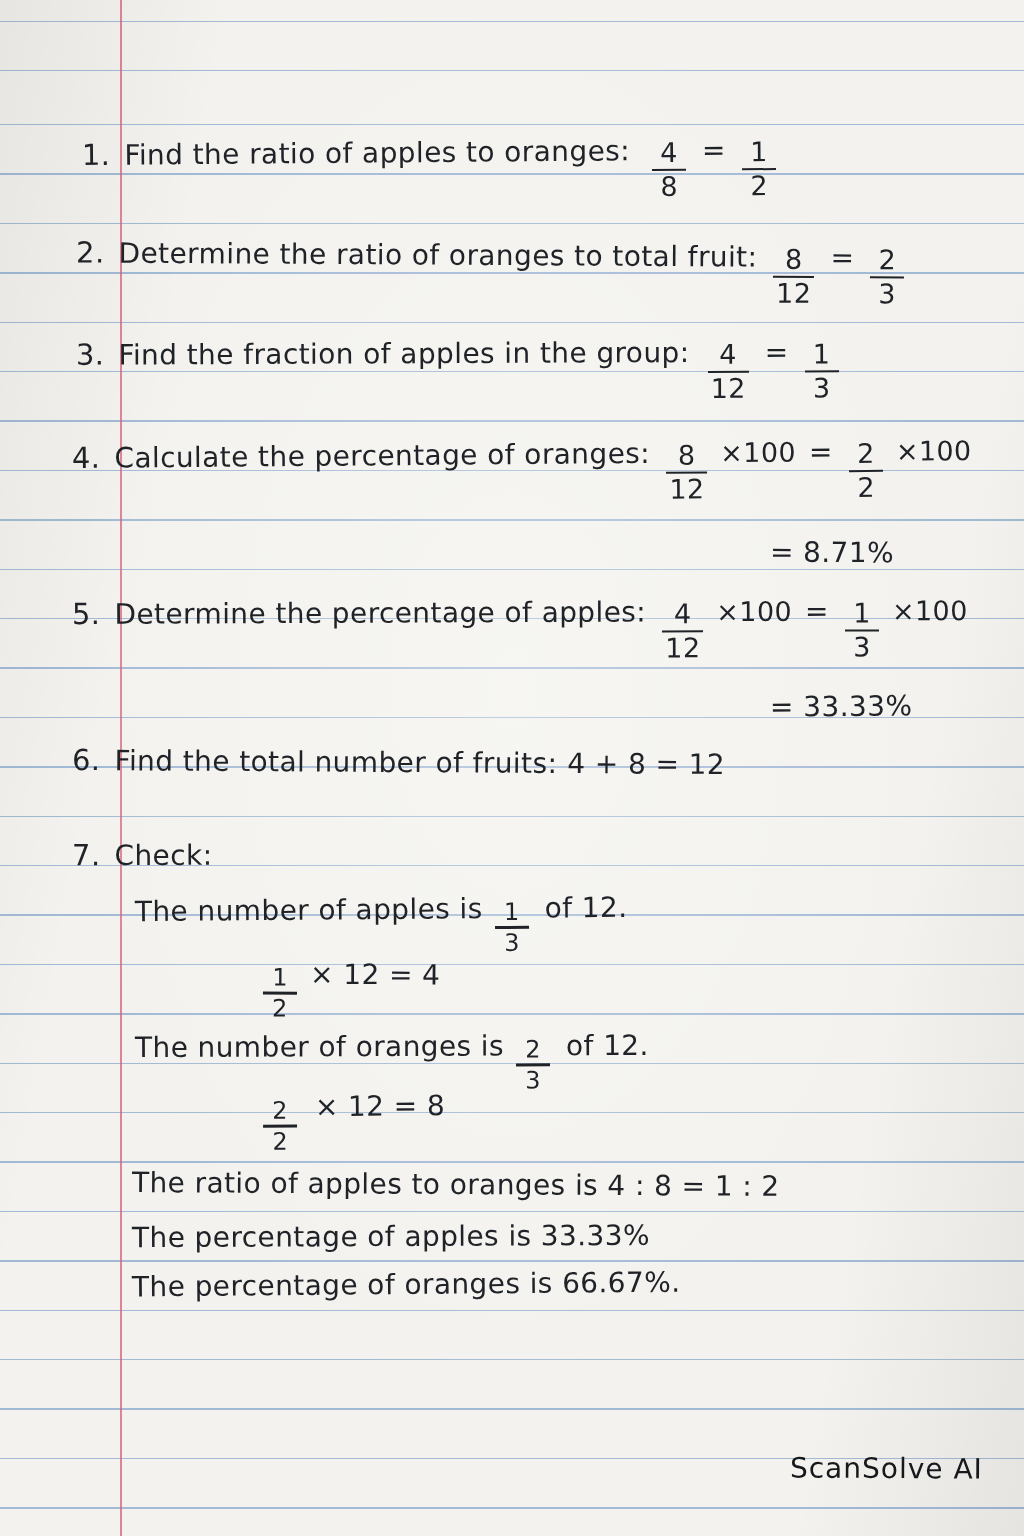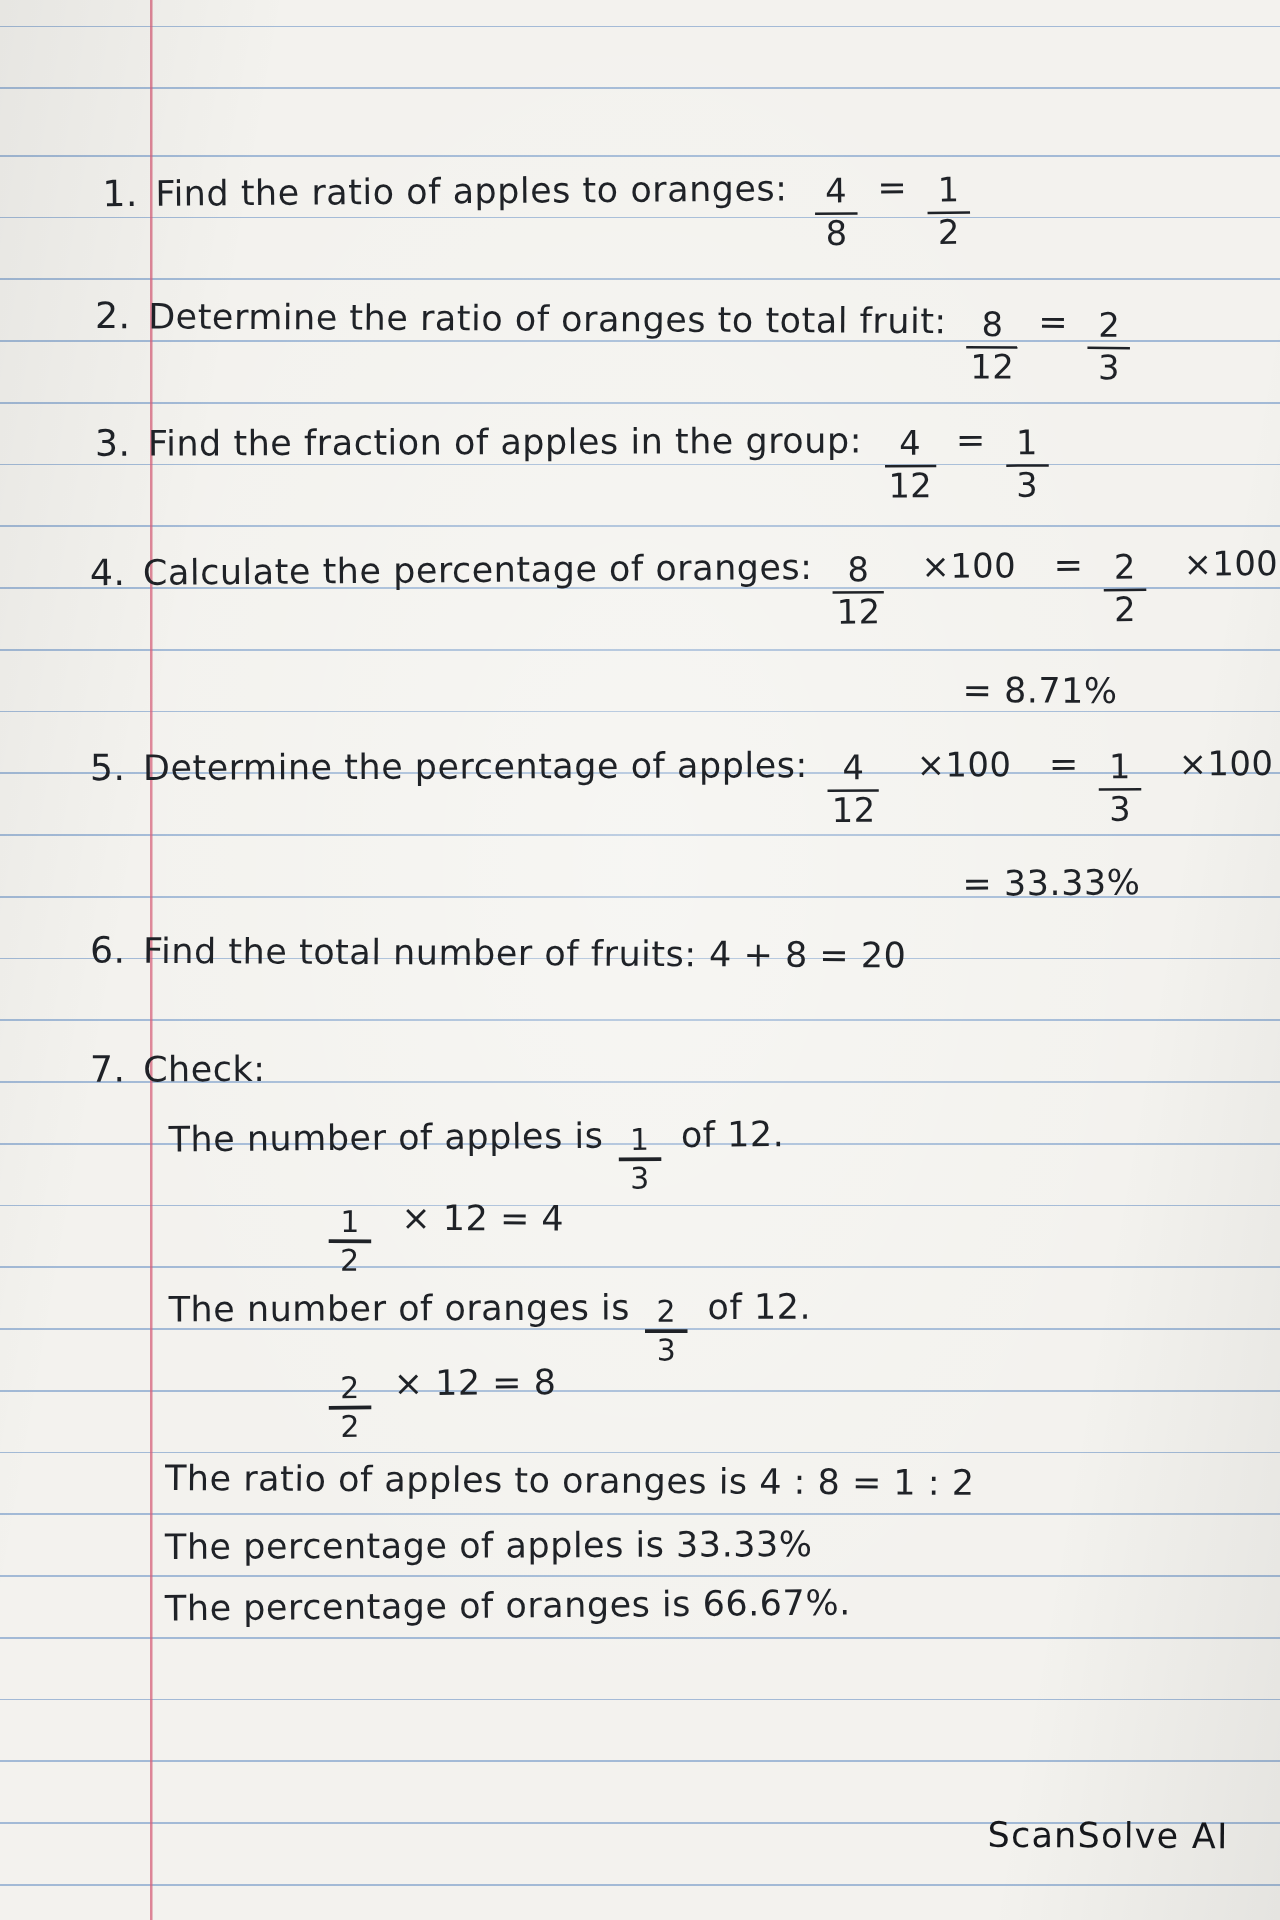--- a/index.html
+++ b/index.html
@@ -102,21 +102,21 @@
   .frac .bar {
     width: 100%;
     min-width: 34px;
     height: 2.2px;
     background: #1f2227;
     margin: 2px 0;
   }
   .frac.small .n, .frac.small .d { font-size: 24px; }
 
   .eq { font-size: 28px; margin: 0 8px; }
-  .op { font-size: 27px; margin: 0 22px; }
+  .op { font-size: 27px; margin: 0 5px; }
   .sig {
     position: absolute;
     font-size: 28px;
     color: #16181c;
     letter-spacing: 1px;
   }
 
   
   .rot1 { transform: rotate(-0.5deg); }
   .rot2 { transform: rotate(0.35deg); }
@@ -217,21 +217,21 @@
       </span>
       <span class="op">×100</span>
     </div>
     <div class="line hand rot1" style="left:770px; top:690px;">
       <span class="txt">= 33.33%</span>
     </div>
 
     <div class="line hand rot2" style="left:72px; top:745px;">
       <span class="num">6.</span>
       <span class="txt">Find the total number of fruits:</span>
-      <span class="txt small-gap">4 + 8 = 20</span>
+      <span class="txt small-gap">4 + 8 = 12</span>
     </div>
 
     <div class="line hand rot3" style="left:72px; top:838px;">
       <span class="num">7.</span>
       <span class="txt">Check:</span>
     </div>
 
     <div class="line hand rot1" style="left:135px; top:893px;">
       <span class="txt">The number of apples is</span>
       <span class="frac small" style="margin-left:12px;">
@@ -241,21 +241,21 @@
       </span>
       <span class="txt" style="margin-left:8px;">of 12.</span>
     </div>
 
     <div class="line hand rot2" style="left:255px; top:958px;">
       <span class="frac small">
         <span class="n">1</span>
         <span class="bar"></span>
         <span class="d">2</span>
       </span>
-      <span class="txt" style="margin-left:16px;">× 12 = 4</span>
+      <span class="txt" style="margin-left:5px;">× 12 = 4</span>
     </div>
 
     <div class="line hand rot3" style="left:135px; top:1030px;">
       <span class="txt">The number of oranges is</span>
       <span class="frac small" style="margin-left:12px;">
         <span class="n">2</span>
         <span class="bar"></span>
         <span class="d">3</span>
       </span>
       <span class="txt" style="margin-left:8px;">of 12.</span>

